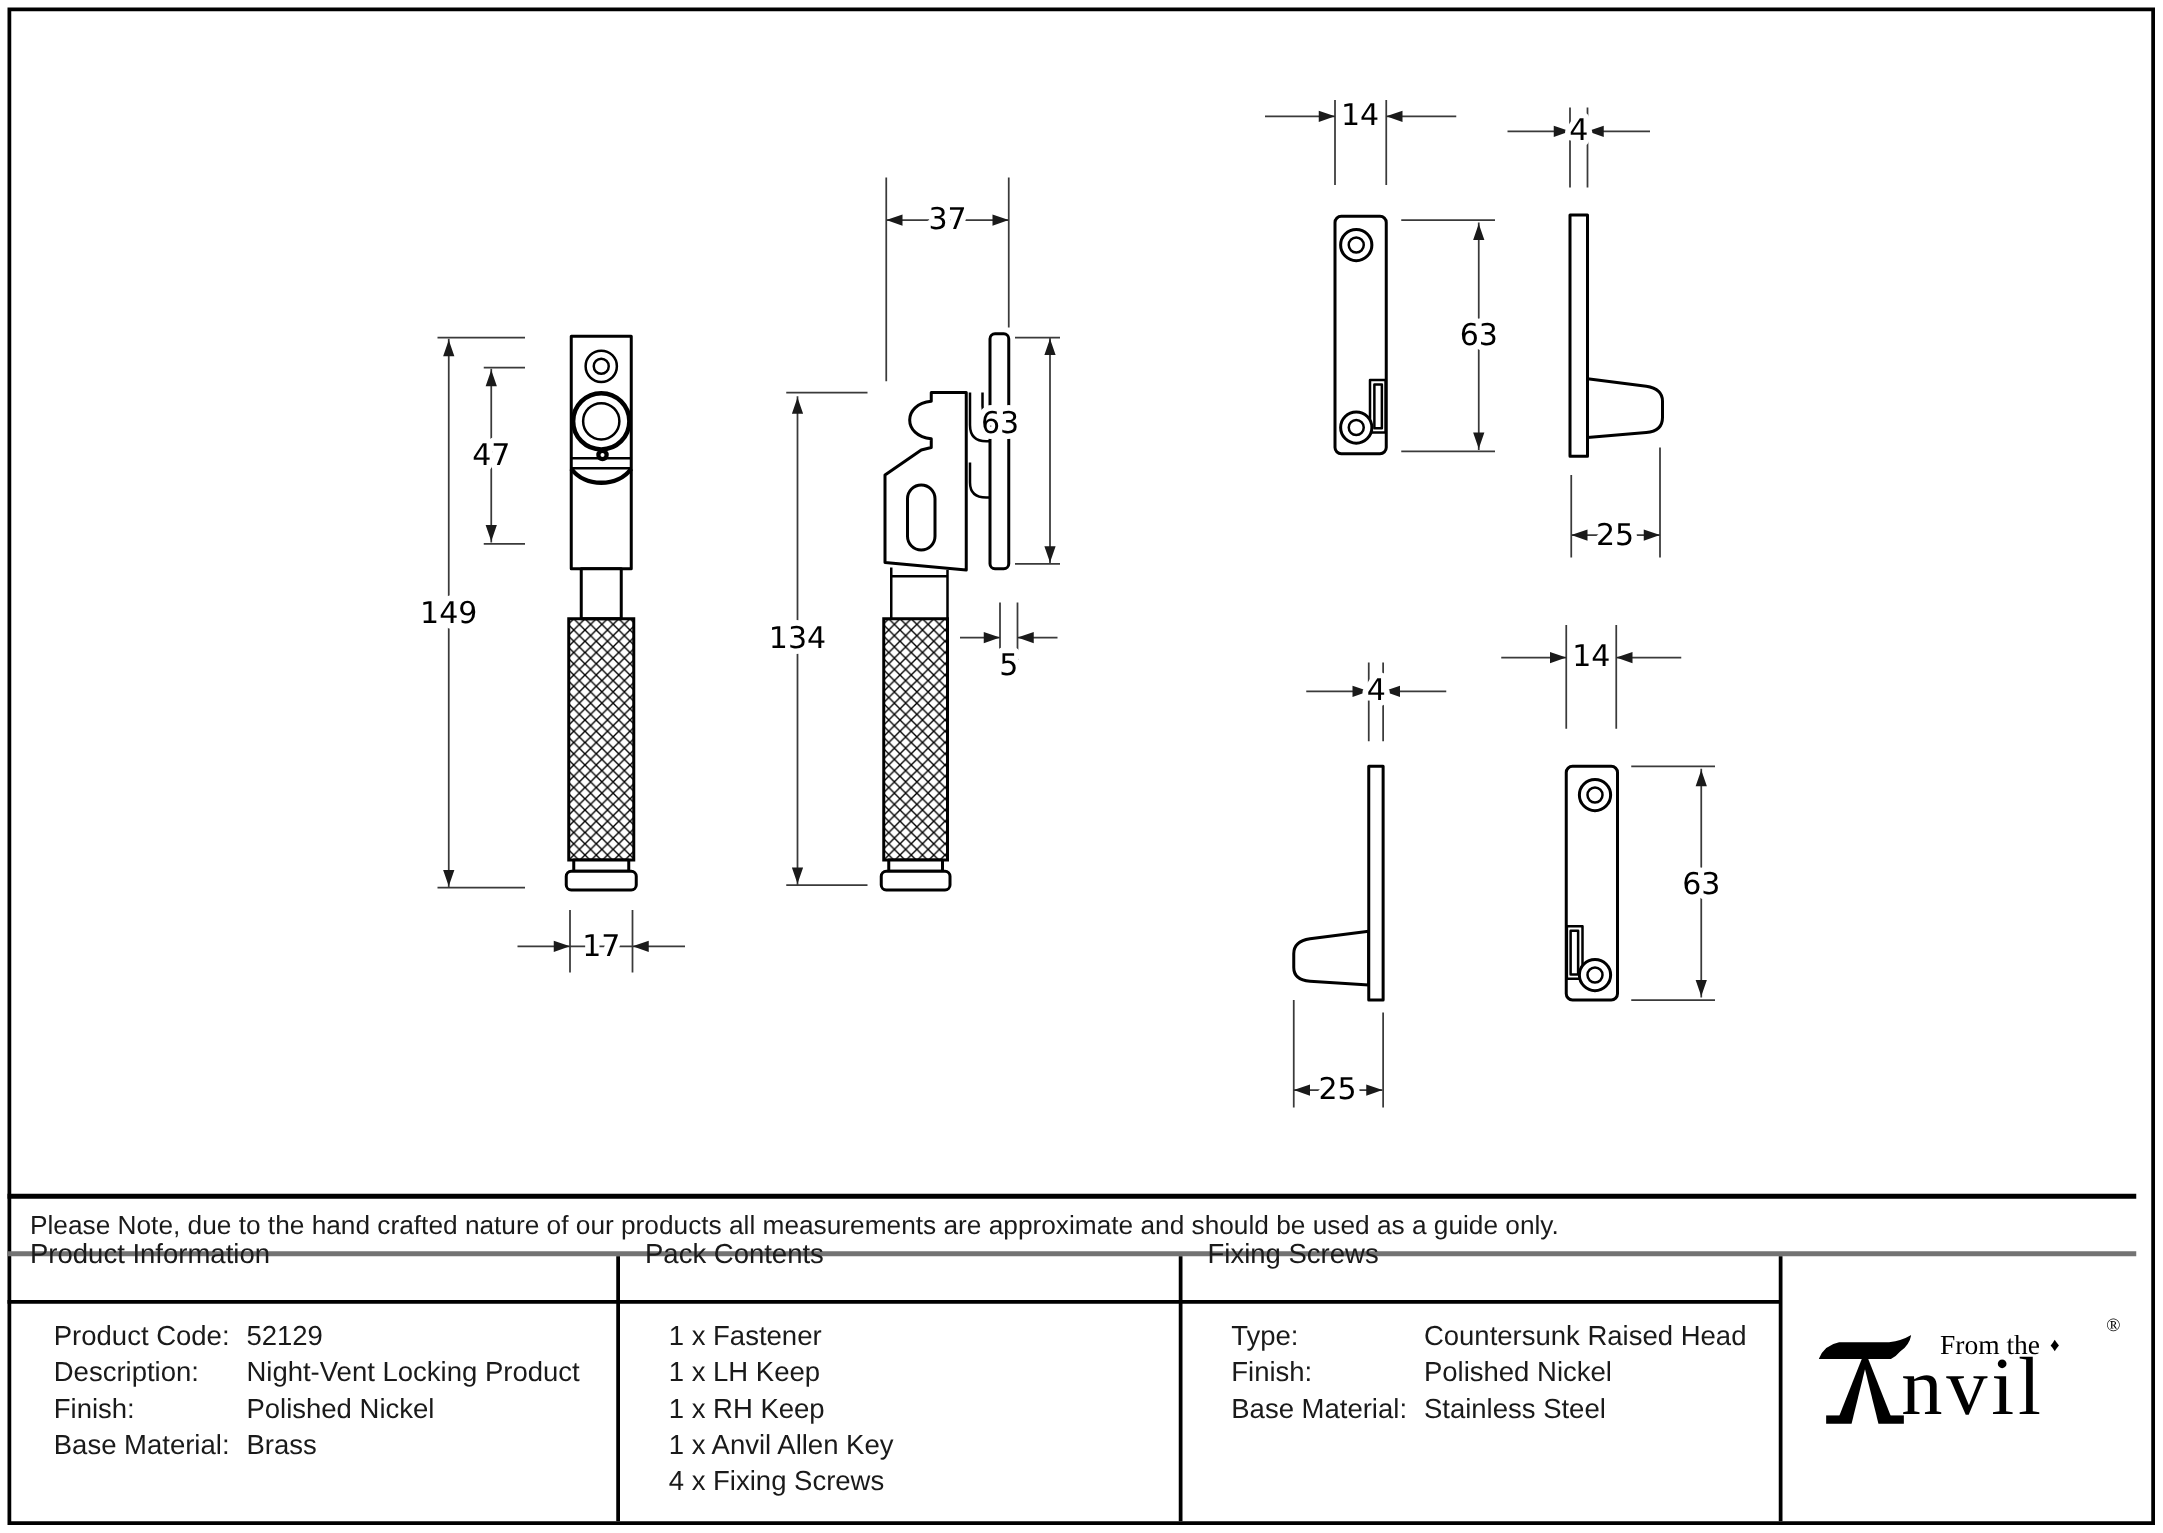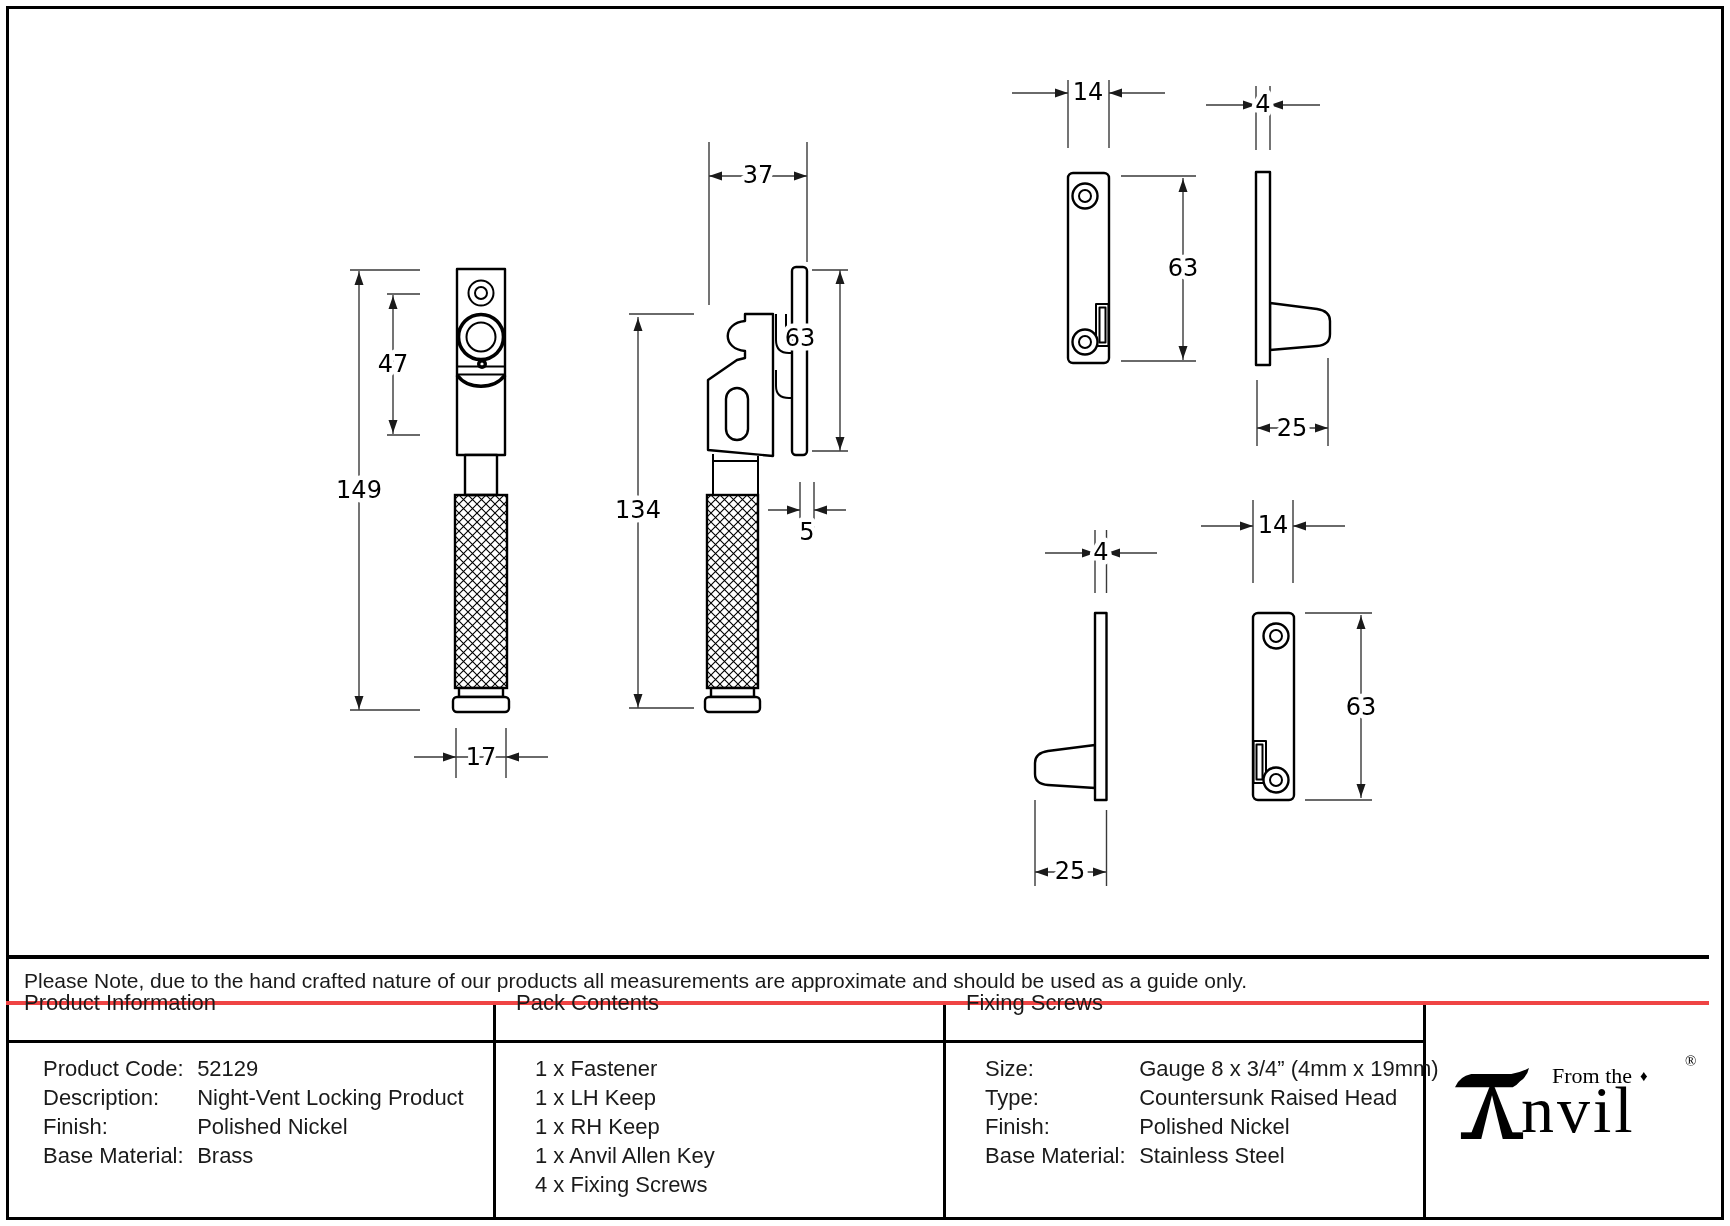--- a/index.html
+++ b/index.html
@@ -13,21 +13,21 @@
   .part2{fill:none;stroke:#000;stroke-width:2;stroke-linejoin:round;}
   .thick{fill:none;stroke:#000;stroke-width:3.6;}
   .knurlrect{fill:url(#knurl);stroke:#000;stroke-width:2.4;}
   .dim{stroke:#3a3a3a;stroke-width:1.4;fill:none;}
   .ah{fill:#1a1a1a;stroke:none;}
   text.dimtxt{font-family:"DejaVu Sans",sans-serif;font-size:24px;fill:#000;text-anchor:middle;
               paint-order:stroke;stroke:#fff;stroke-width:9px;stroke-linejoin:round;}
 
   
   .band-note{position:absolute;left:6px;top:955px;width:1703px;height:50px;box-sizing:border-box;
-             border-top:4px solid #000;border-bottom:4px solid #ef4444;text-decoration:underline;}
+             border-top:4px solid #000;border-bottom:4px solid #737373;text-decoration:underline;}
   .note-text{position:absolute;left:18px;top:10px;font-size:21px;}
   .vdiv{position:absolute;top:1005px;height:212px;width:3px;background:#000;}
   .hdr-underline{position:absolute;left:6px;top:1040px;width:1419px;height:3px;background:#000;}
   .hdr{position:absolute;top:990px;font-size:22px;}
   .cell{position:absolute;font-size:22px;}
   .row{height:29px;white-space:nowrap;margin-left:19px;}
   .lab{display:inline-block;width:148px;}
   
   .logo{position:absolute;left:1425px;top:1005px;width:297px;height:212px;font-family:"Liberation Serif",serif;color:#000;}
   .anvil-glyph{position:absolute;left:30px;top:55px;width:74px;height:84px;}
@@ -181,24 +181,20 @@
   <div class="cell" style="left:516px;top:1056px;">
     <div class="row">1 x Fastener</div>
     <div class="row">1 x LH Keep</div>
     <div class="row">1 x RH Keep</div>
     <div class="row">1 x Anvil Allen Key</div>
     <div class="row">4 x Fixing Screws</div>
   </div>
 
   <div class="cell" style="left:966px;top:1056px;">
     <div class="row">
-      <span class="lab">Size:</span>
-      <span>Gauge 8 x 3/4” (4mm x 19mm)</span>
-    </div>
-    <div class="row">
       <span class="lab">Type:</span>
       <span>Countersunk Raised Head</span>
     </div>
     <div class="row">
       <span class="lab">Finish:</span>
       <span>Polished Nickel</span>
     </div>
     <div class="row">
       <span class="lab">Base Material:</span>
       <span>Stainless Steel</span>

